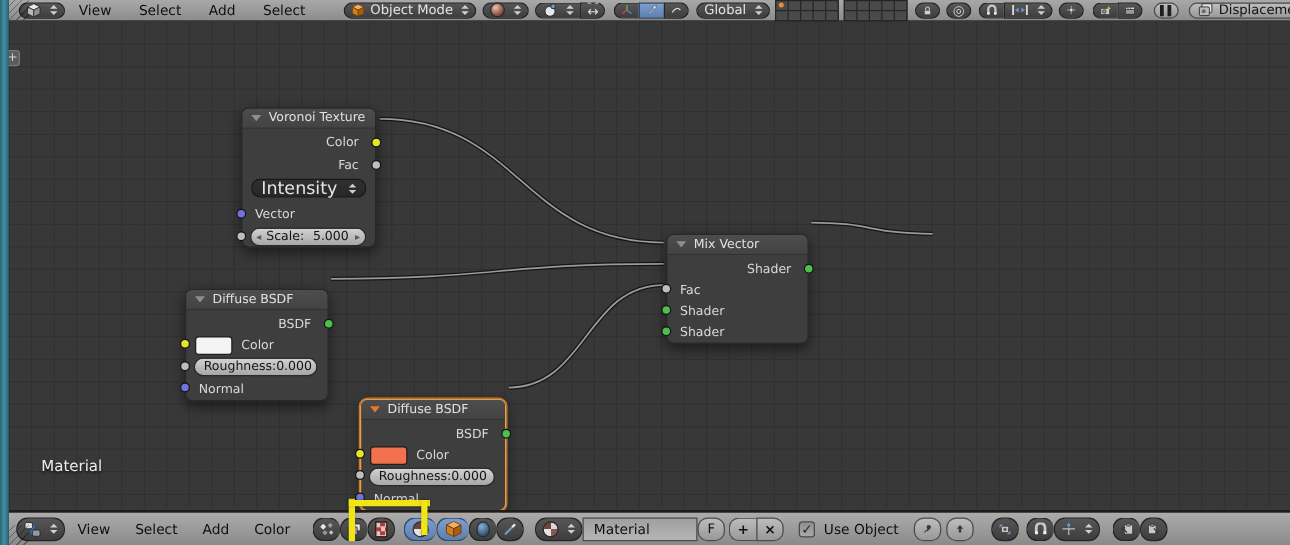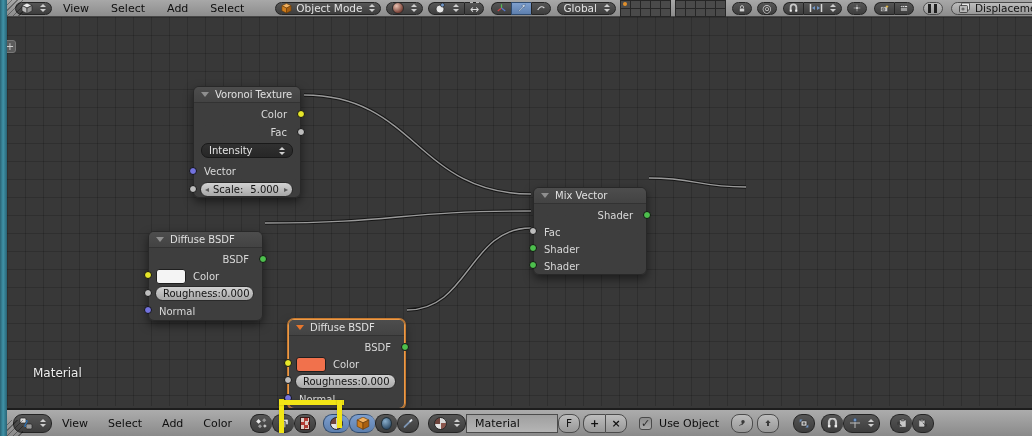--- a/index.html
+++ b/index.html
@@ -81,21 +81,21 @@
   .s-yel { background:#e6e629; } .s-gray { background:#bdbdbd; }
   .s-grn { background:#4dbf4d; } .s-pur { background:#7272de; }
   .in { left:-5px; } .out { right:-5px; }
   .nslider { position:absolute; background:linear-gradient(#d2d2d2,#a7a7a7); border:1px solid #2a2a2a;
     border-radius:8px; height:15px; color:#141414; display:flex; align-items:center;
     padding:0 7px; font-size:10px; }
   .nslider .val { margin-left:auto; }
   .nslider .sarr { color:#5a5a5a; font-size:8px; }
   .nslider .sarr.l { margin-right:4px; margin-left:-3px; } .nslider .sarr.r { margin-left:5px; margin-right:-3px; }
   .ndrop { position:absolute; background:linear-gradient(#303030,#272727); border:1px solid #191919;
-    border-radius:7px; height:15px; color:#e4e4e4; display:flex; align-items:center; padding:0 7px; font-size:10px;text-align:center; }
+    border-radius:7px; height:15px; color:#e4e4e4; display:flex; align-items:center; padding:0 7px; font-size:14px;text-align:center; }
   .swatch { width:30px; height:15px; border-radius:3px; border:1px solid #1f1f1f; margin-right:7px; }
 
   .tree-label { position:absolute; left:33px; top:366px; color:#ececec; font-size:12px; z-index:8;
     text-shadow:0 1px 2px rgba(0,0,0,.6); }
   .expand-btn { position:absolute; left:4px; top:40px; width:12px; height:13px; background:#5c5c5c;
     border:1px solid #787878; border-radius:3px; color:#cfcfcf; font-size:10px; line-height:10px;
     display:flex; align-items:center; justify-content:center; z-index:9; }
 
   
   .anno { position:absolute; background:#f2e516; z-index:60; box-shadow:0 0 2px rgba(0,0,0,.3); }

